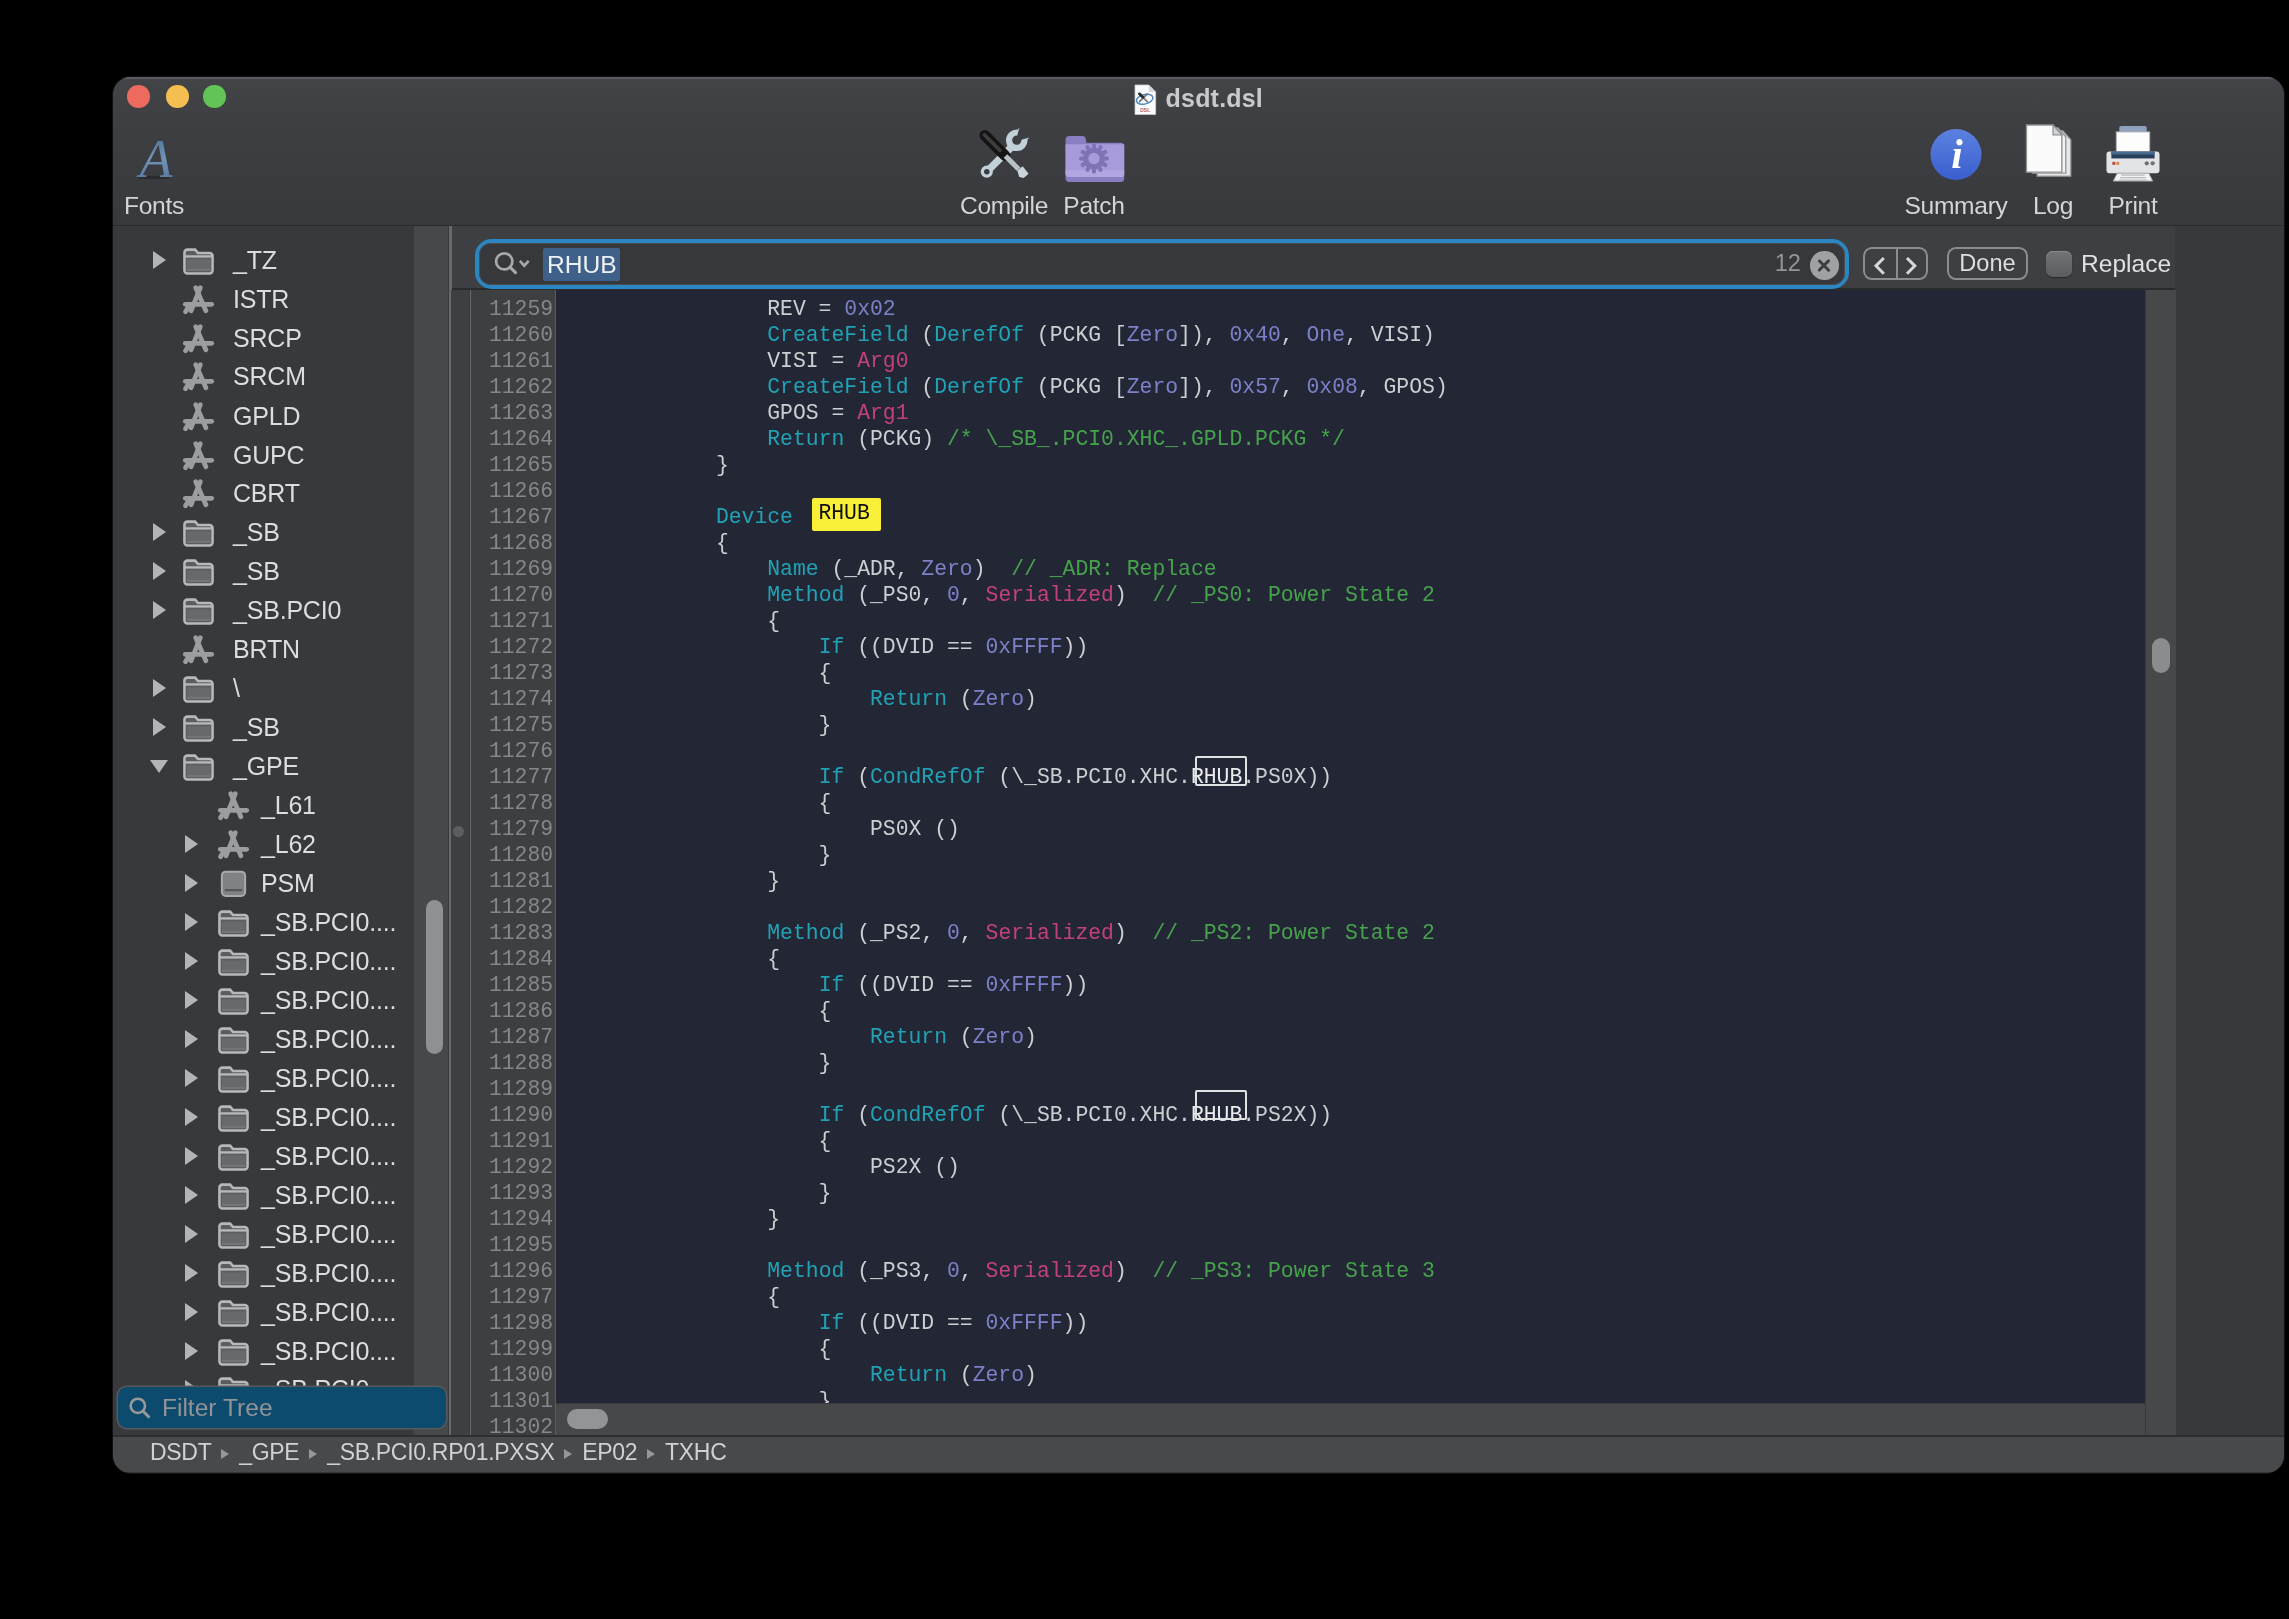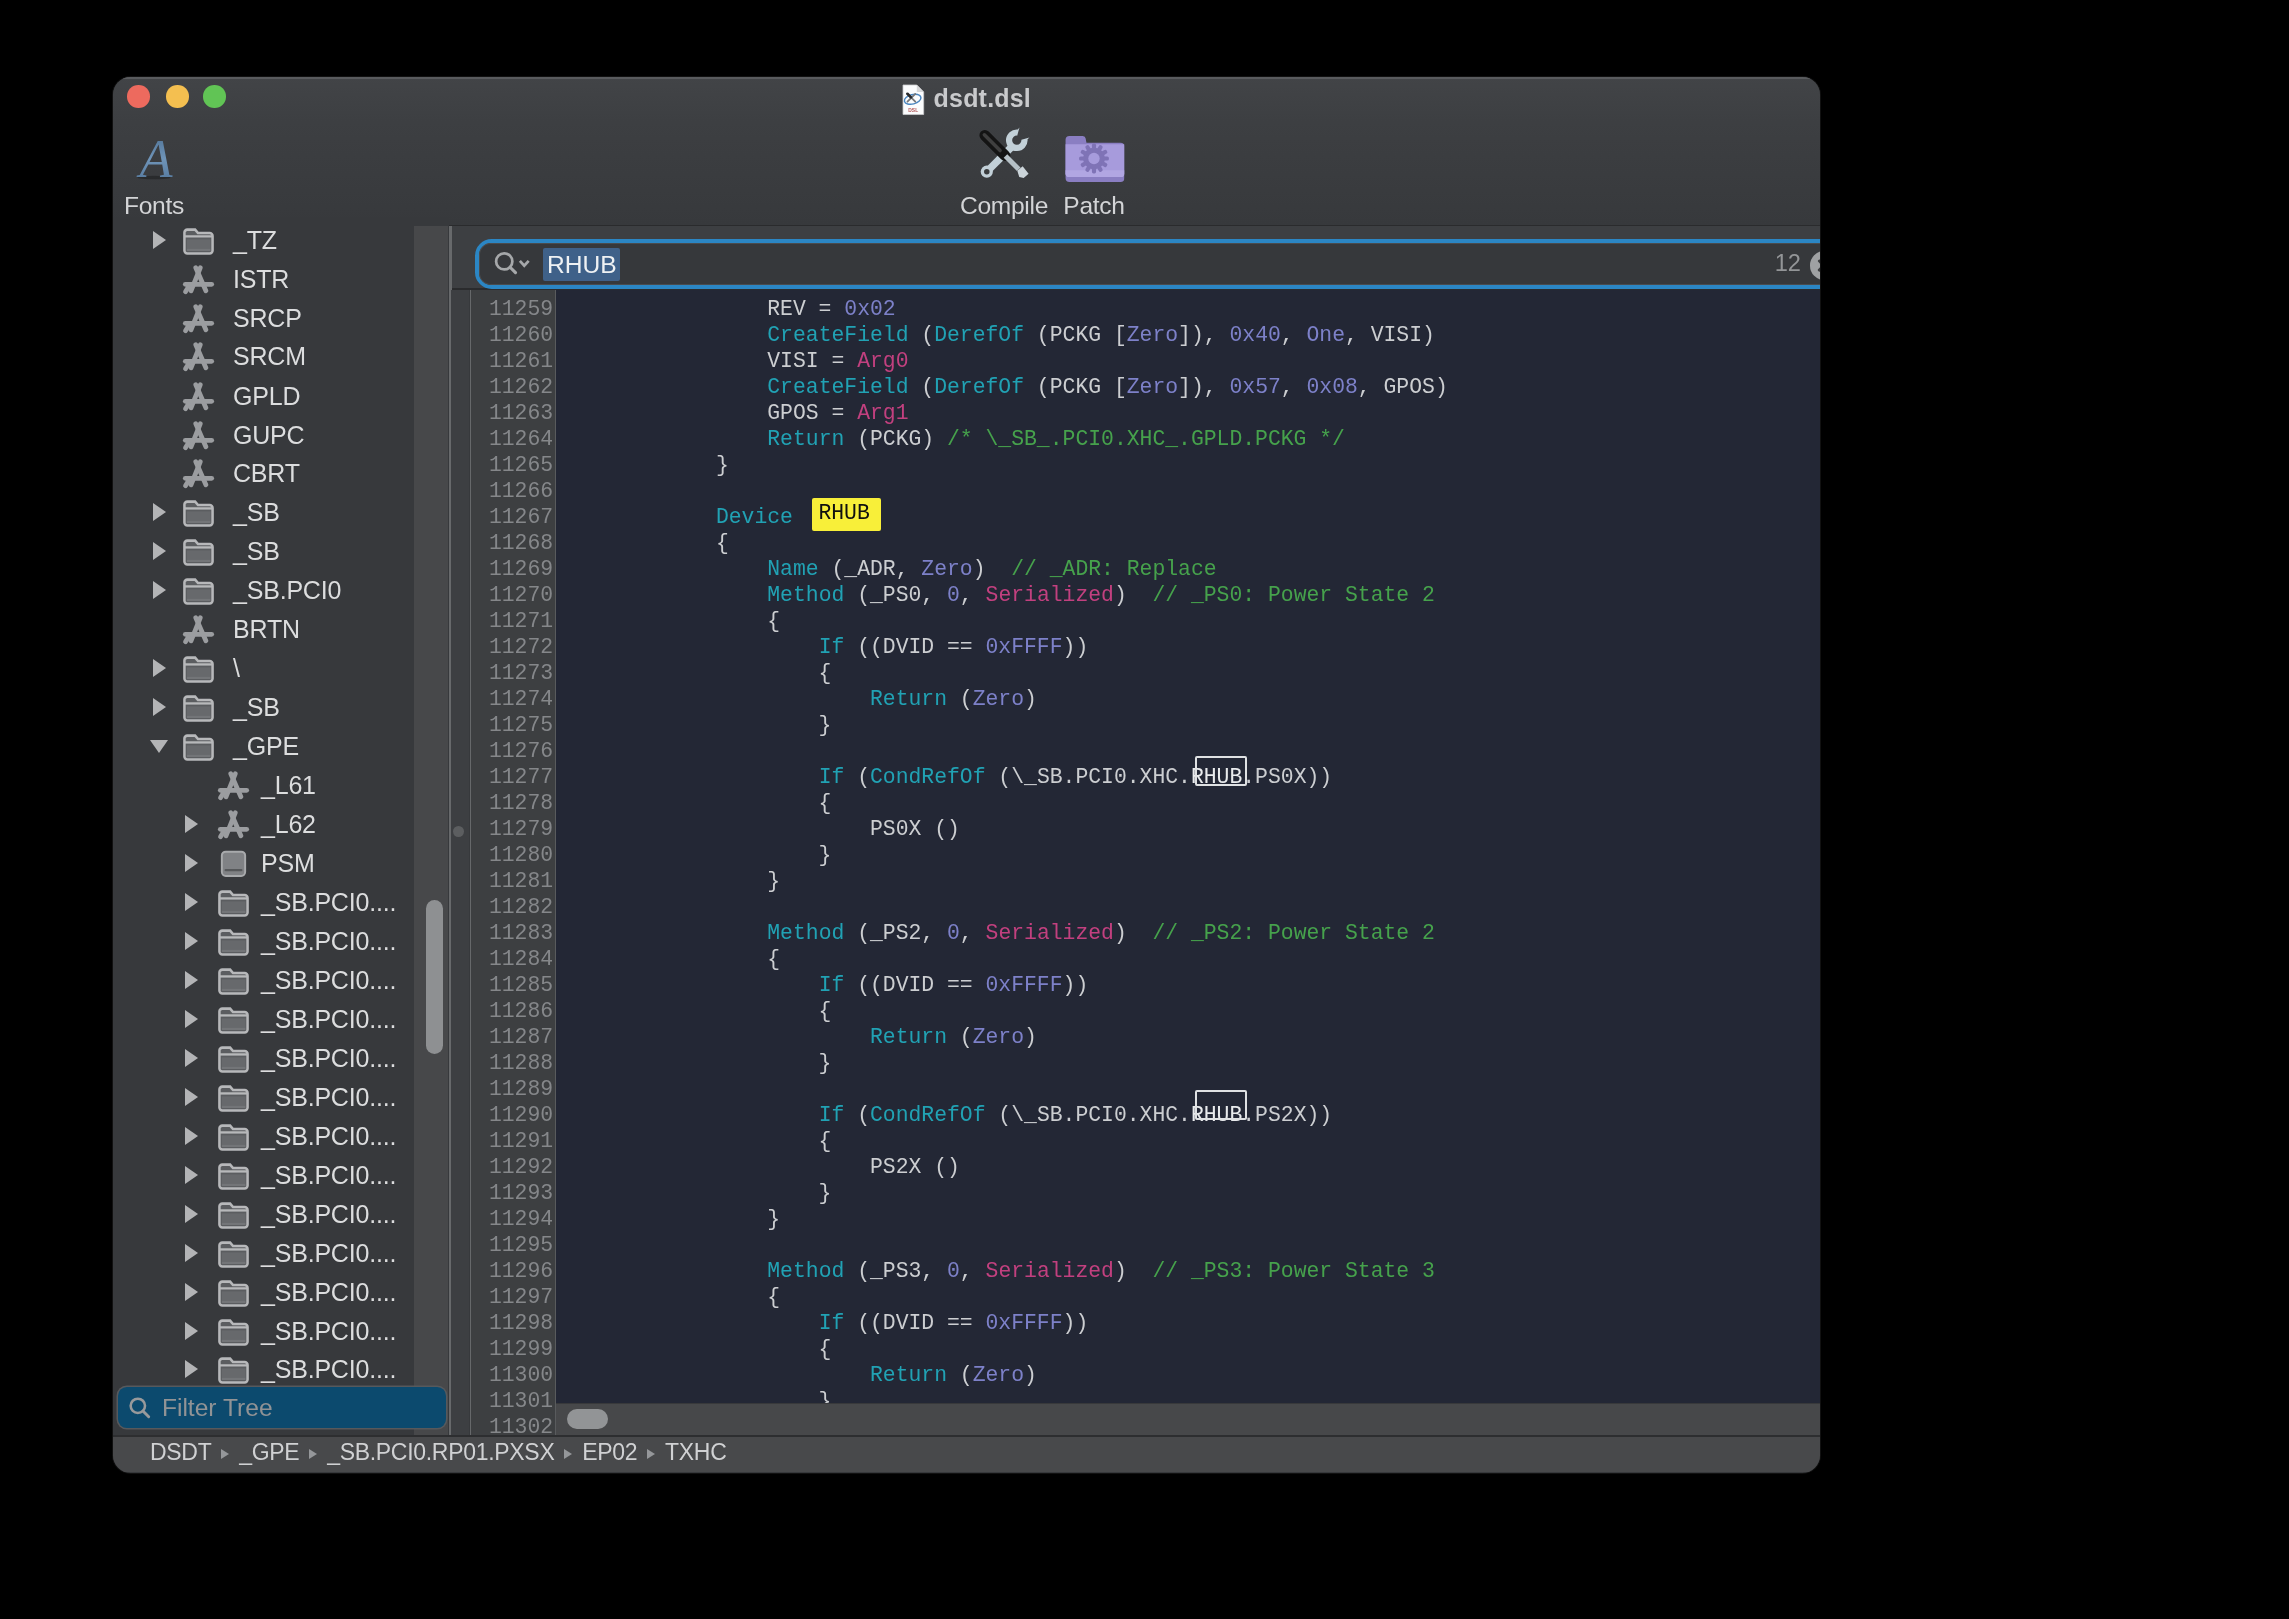--- a/index.html
+++ b/index.html
@@ -1,16 +1,16 @@
 <!DOCTYPE html>
 <html><head><meta charset="utf-8"><style>
 * { margin:0; padding:0; box-sizing:border-box; }
 html,body { width:2289px; height:1619px; background:#000; overflow:hidden; }
 body { font-family:"Liberation Sans", sans-serif; -webkit-font-smoothing:antialiased; }
-#win { position:absolute; left:113px; top:77px; width:1707px; height:1396px;
+#win { position:absolute; left:113px; top:77px; width:2171px; height:1396px;
   border-radius:17.7px; background:#37393c; overflow:hidden;
   box-shadow:0 0 0 1px #111, 0 29.6px 69px rgba(0,0,0,.6); }
 .abs { position:absolute; }
 
 
 #titlebar { left:0; top:0; width:100%; height:149px;
   background:linear-gradient(#424447 0%, #3d3f42 30%, #37393c 100%);
   border-bottom:1px solid #2a2b2d; }
 #titlebar::before { content:""; position:absolute; left:0; top:0; width:100%; height:1.5px; background:#595b5e; }
 .light { position:absolute; top:8.4px; width:22.7px; height:22.7px; border-radius:50%; }
@@ -32,21 +32,21 @@
 #seg { left:1750px; width:65px; }
 #seg::before { content:""; position:absolute; left:30.5px; top:0; width:2px; height:100%; background:#8b8c8e; }
 .chev { position:absolute; top:6.9px; width:15.8px; height:15.8px; }
 .chev svg { display:block; }
 #done { left:1834px; width:81px; text-align:center; font-size:23.6px; line-height:29.6px; }
 #cbx { position:absolute; left:1933px; top:174px; width:25.6px; height:25.6px; border-radius:6.9px;
   background:linear-gradient(#737477,#5b5c5f); box-shadow:inset 0 1px 0 #8a8b8e, 0 1px 1px rgba(0,0,0,.4); }
 #replbl { position:absolute; left:1968px; top:173px; font-size:24.6px; color:#dfe0e1; }
 
 
-#sidebar { left:0; top:140px; width:336px; height:1210px; background:#37393c; }
+#sidebar { left:0; top:160px; width:336px; height:1210px; background:#37393c; }
 #sidetrack { left:301px; top:149px; width:34px; height:1210px; background:#47484a; }
 #sthumb { left:313px; top:823px; width:16.7px; height:154px; border-radius:8.9px; background:#8e9092; }
 #divider { left:336px; top:149px; width:2.5px; height:1210px; background:#67696b; background:#67696b; }
 .trow { position:absolute; left:0; width:301px; height:29.6px; }
 .tri-r { position:absolute; top:5.4px; width:0; height:0; border-left:13.8px solid #b3b4b6; border-top:9.4px solid transparent; border-bottom:9.4px solid transparent; }
 .tri-d { position:absolute; top:7.9px; width:0; height:0; border-top:13.8px solid #b3b4b6; border-left:9.4px solid transparent; border-right:9.4px solid transparent; }
 .ticnw { position:absolute; top:0; }
 .tlbl { position:absolute; top:0; font-size:25px; line-height:29.6px; color:#dcddde; white-space:pre; letter-spacing:-0.2px; }
 #filter { left:4.9px; top:1310px; width:328px; height:41px; border-radius:8.9px; background:#0c4a6e; box-shadow:0 0 0 1.5px #57595c; }
 #filter svg { position:absolute; left:9.9px; top:8.9px; }

